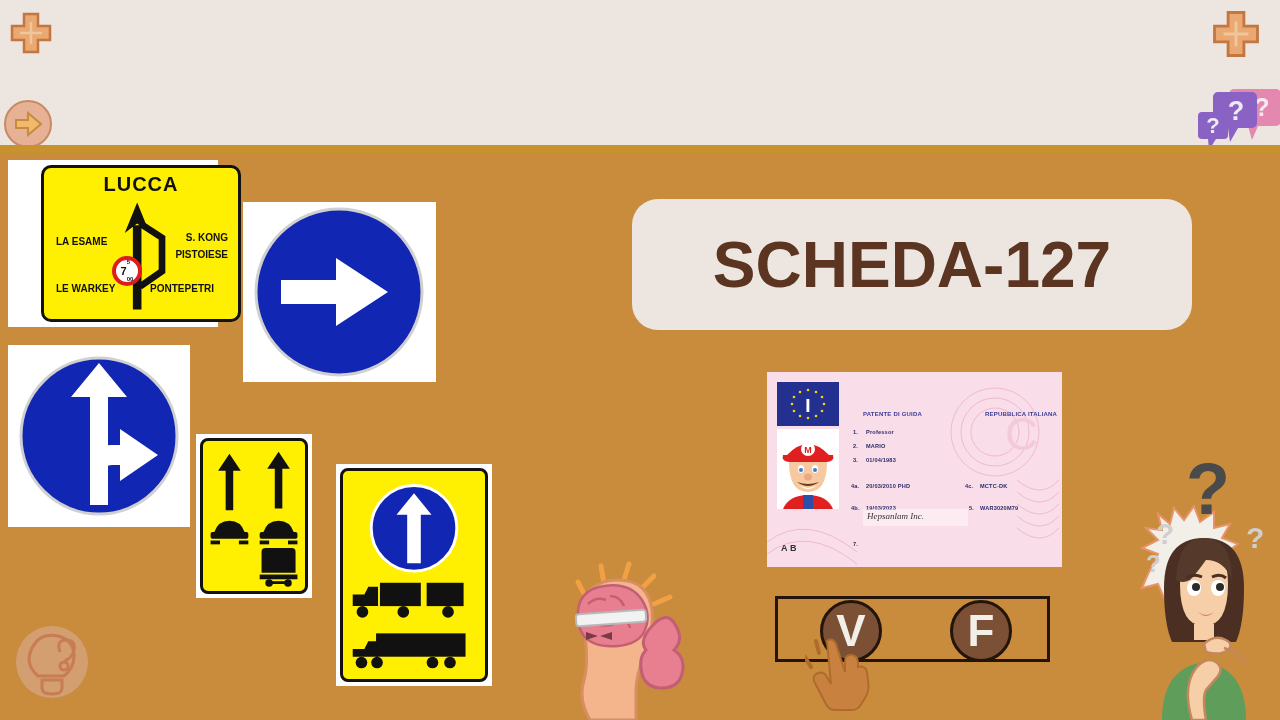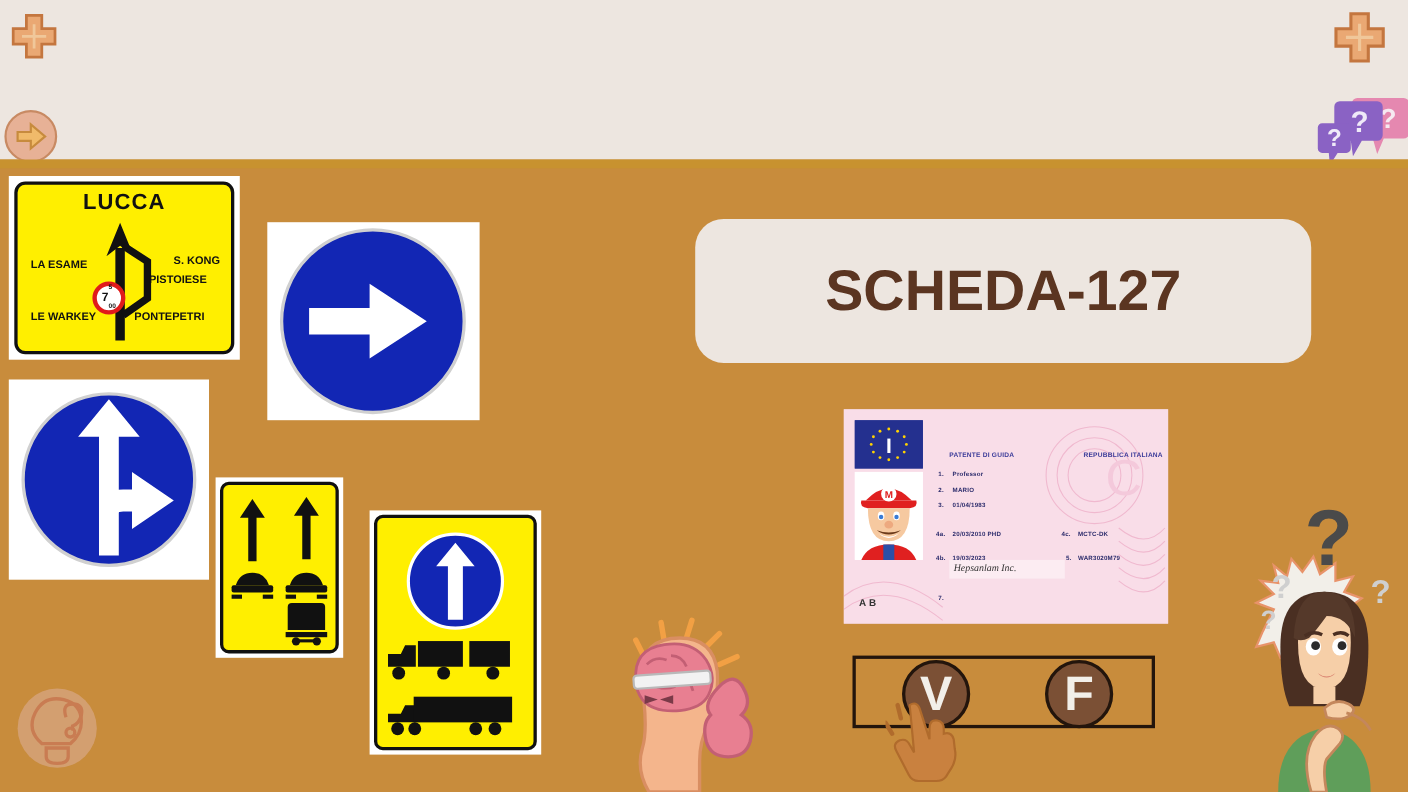--- a/index.html
+++ b/index.html
@@ -30,44 +30,45 @@
   #plus-right { left:1210px; top:8px; }
   #arrow-circle-ico { position:absolute; left:2px; top:98px; }
   #bubbles-ico { position:absolute; left:1196px; top:72px; }
   
   #scheda-badge {
     position:absolute; left:632px; top:199px; width:560px; height:131px;
     background:#ede6e0; border-radius:26px;
     display:flex; align-items:center; justify-content:center;
   }
   #scheda-badge-label {
-    font-size:52px; font-weight:bold; color:#5b3521; letter-spacing:0px;
+    font-size:64px; font-weight:bold; color:#5b3521; letter-spacing:0px;
   }
   
   .sign-card { position:absolute; background:#ffffff; }
   #sign-lucca   { left:8px;   top:160px; width:210px; height:167px; padding:5px; }
   #sign-right   { left:243px; top:202px; width:193px; height:180px; }
   #sign-straight-right { left:8px; top:345px; width:182px; height:182px; }
   #sign-lanes   { left:196px; top:434px; width:116px; height:164px; }
   #sign-trucks  { left:336px; top:464px; width:156px; height:222px; }
 
   
   #lucca-plate {
     position:relative; width:100%; height:100%;
     background:#ffef00; border:3px solid #111; border-radius:10px;
     overflow:hidden;
+    margin-left:28px;
   }
   #lucca-title {
     position:absolute; left:0; right:0; top:5px; text-align:center;
     font-size:20px; font-weight:bold; color:#111; letter-spacing:1px;
   }
   .lucca-lbl { position:absolute; font-size:10px; font-weight:bold; color:#111; white-space:nowrap; }
   #lucca-lalima    { left:12px; top:68px; }
   #lucca-smarco    { right:10px; top:64px; text-align:right; }
-  #lucca-pistoiese { right:22px; top:81px; text-align:center; }
+  #lucca-pistoiese { right:10px; top:81px; text-align:center; }
   #lucca-lepiastre { left:12px; top:115px; }
   #lucca-pontepetri{ right:24px;  top:115px; }
   #lucca-route { position:absolute; left:0; top:0; width:100%; height:100%; }
   #lucca-weight {
     position:absolute; left:68px; top:88px; width:30px; height:30px;
     border-radius:50%; background:#fff; border:4px solid #e01b1b;
     display:flex; align-items:center; justify-content:center;
     font-size:11px; font-weight:bold; color:#111; line-height:1;
   }
   #lucca-weight sup { font-size:6px; vertical-align:super; }

